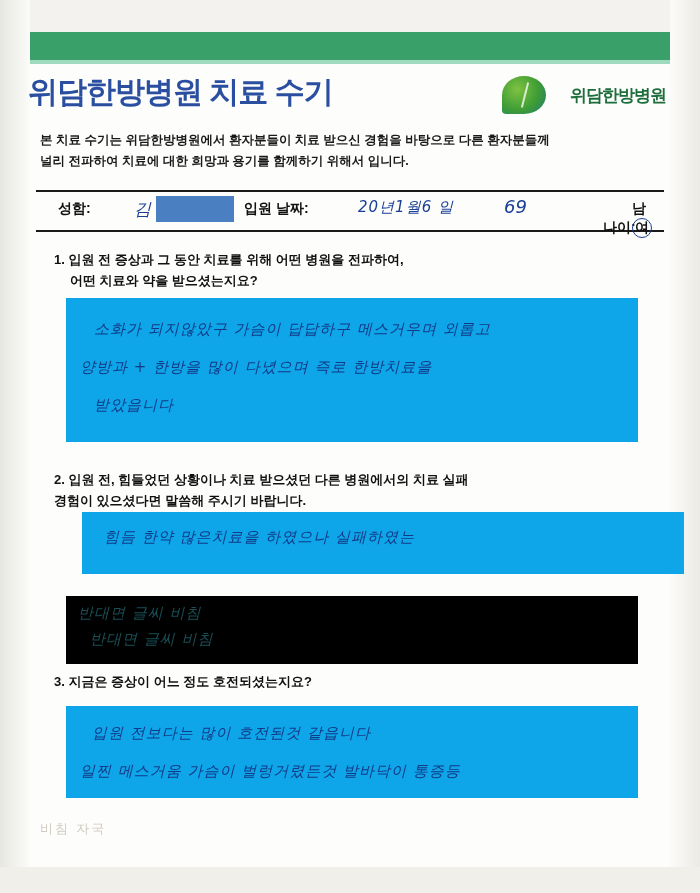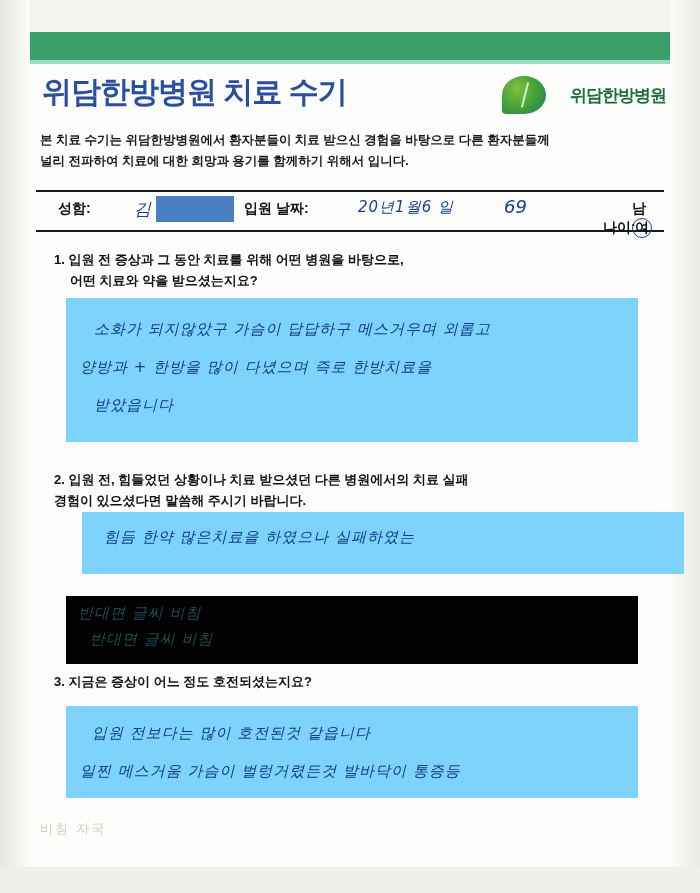--- a/index.html
+++ b/index.html
@@ -55,21 +55,21 @@
   }
   .edge-bottom {
     position: absolute;
     left: 0; bottom: 0;
     width: 700px; height: 26px;
     background: #f1efe9;
   }
 
   .title {
     position: absolute;
-    left: 42px;
+    left: 28px;
     top: 72px;
     font-size: 30px;
     font-weight: bold;
     color: #2b4fa0;
     letter-spacing: -1px;
   }
 
   
   .logo {
     position: absolute;
@@ -187,21 +187,21 @@
     color: #111;
     line-height: 1.6;
   }
   .q1 { left: 54px; top: 250px; width: 600px; }
   .q2 { left: 54px; top: 470px; width: 600px; }
   .q3 { left: 54px; top: 672px; width: 600px; }
 
   
   .ansbox {
     position: absolute;
-    background: #7dd3fc;
+    background: #0ea5e9;
   }
   .a1 { left: 66px; top: 298px; width: 572px; height: 144px; }
   .a2 { left: 82px; top: 512px; width: 556px; height: 62px; padding-left: 46px; }
   .a2b { left: 66px; top: 596px; width: 572px; height: 68px;
          background: #000000; }
   .a3 { left: 66px; top: 706px; width: 572px; height: 92px; }
 
   .hand {
     position: absolute;
     font-family: "DejaVu Sans", sans-serif;
@@ -264,21 +264,21 @@
 
     <div class="hw-field hw-num">69</div>
     <div class="info-item info-age">나이:</div>
     <div class="gender-wrap">
       <span>남</span><span class="gender-circle">여</span>
     </div>
   </div>
 
   <div class="q q1">
     <span>1.</span>
-    <span>입원 전 증상과 그 동안 치료를 위해 어떤 병원을 바탕으로,</span><br>
+    <span>입원 전 증상과 그 동안 치료를 위해 어떤 병원을 전파하여,</span><br>
     <span style="margin-left:16px">어떤 치료와 약을 받으셨는지요?</span>
   </div>
   <div class="ansbox a1">
     <div class="hand" style="left:28px; top:22px;">소화가 되지않았구 가슴이 답답하구 메스거우며 외롭고</div>
     <div class="hand" style="left:14px; top:60px;">양방과 + 한방을 많이 다녔으며 즉로 한방치료을</div>
     <div class="hand" style="left:28px; top:98px;">받았읍니다</div>
   </div>
 
   <div class="q q2">
     <span>2.</span>

